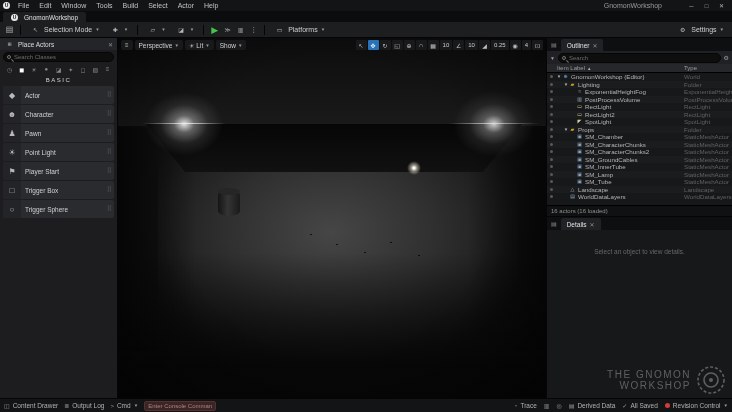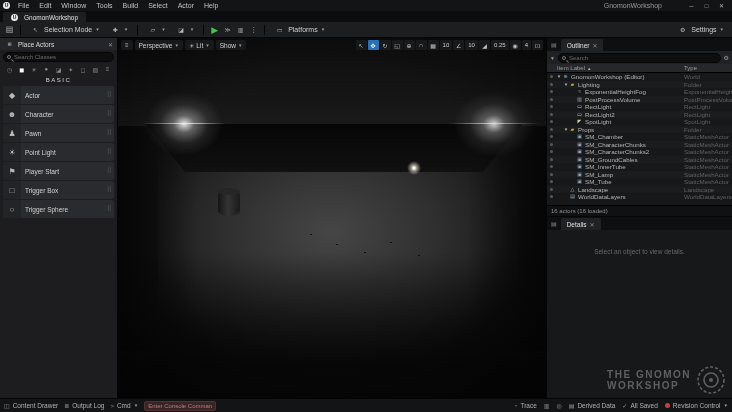--- a/index.html
+++ b/index.html
@@ -108,21 +108,21 @@
   .statusbar{position:absolute;left:0;right:0;bottom:0;height:14px;background:#131416;border-top:1px solid #050505;display:flex;align-items:center;padding:0 4px;gap:6px;font-size:6.5px;color:#b2b2b2}
   .sb-item{display:flex;align-items:center;gap:3px}
   .sb-ico{font-size:6px;color:#9a9a9a}
   .console-input{width:72px;height:10px;background:#3a2424;border:1px solid #553030;border-radius:2px;color:#cfa3a3;font-size:6px;padding:0 3px;outline:none;font-family:"Liberation Sans",sans-serif}
   .console-input::placeholder{color:#ad8585}
   .sb-right{margin-left:auto;display:flex;gap:7px;align-items:center}
   .rc-dot{width:5px;height:5px;border-radius:50%;background:#d23c3c}
 
   
   .watermark{position:absolute;right:6px;bottom:17px;display:flex;align-items:center;gap:5px;opacity:.55;z-index:30;pointer-events:none}
-  .wm-text{color:#9a9a9a;font-size:10px;font-weight:bold;letter-spacing:1.5px;line-height:1.15}
+  .wm-text{text-align:right;color:#9a9a9a;font-size:10px;font-weight:normal;letter-spacing:1.5px;line-height:1.15}
 </style>
 </head>
 <body>
 
 <div class="app">
 
   <div class="menubar">
     <span class="ue-logo">U</span>
     <span class="menu-item">File</span>
     <span class="menu-item">Edit</span>

